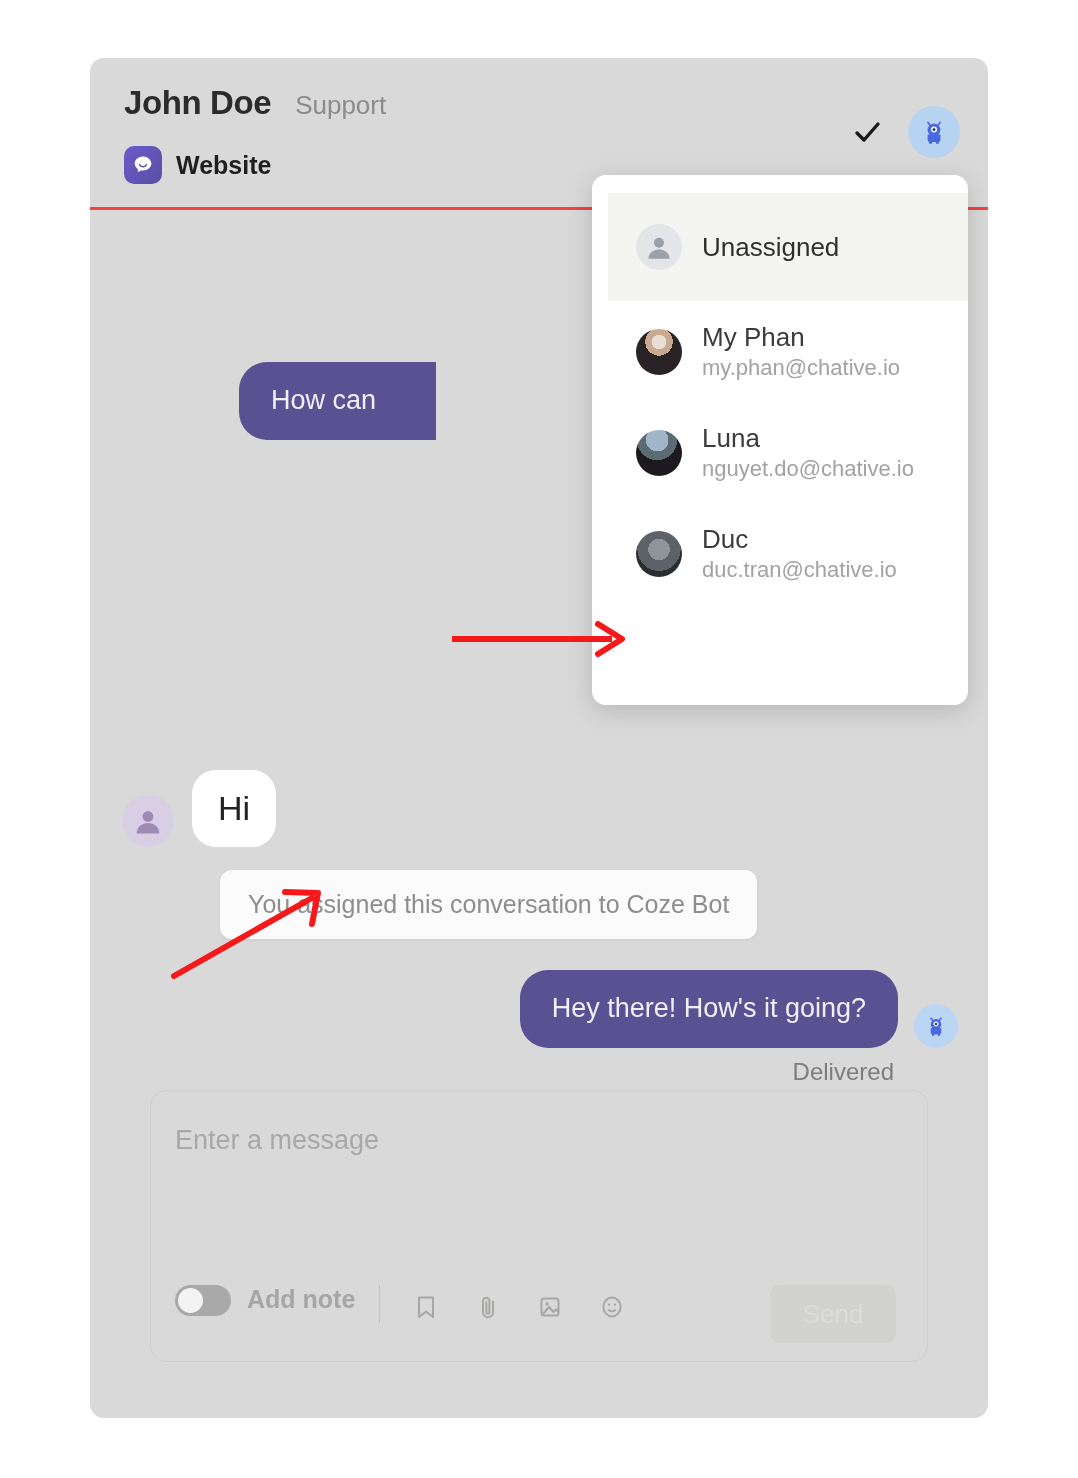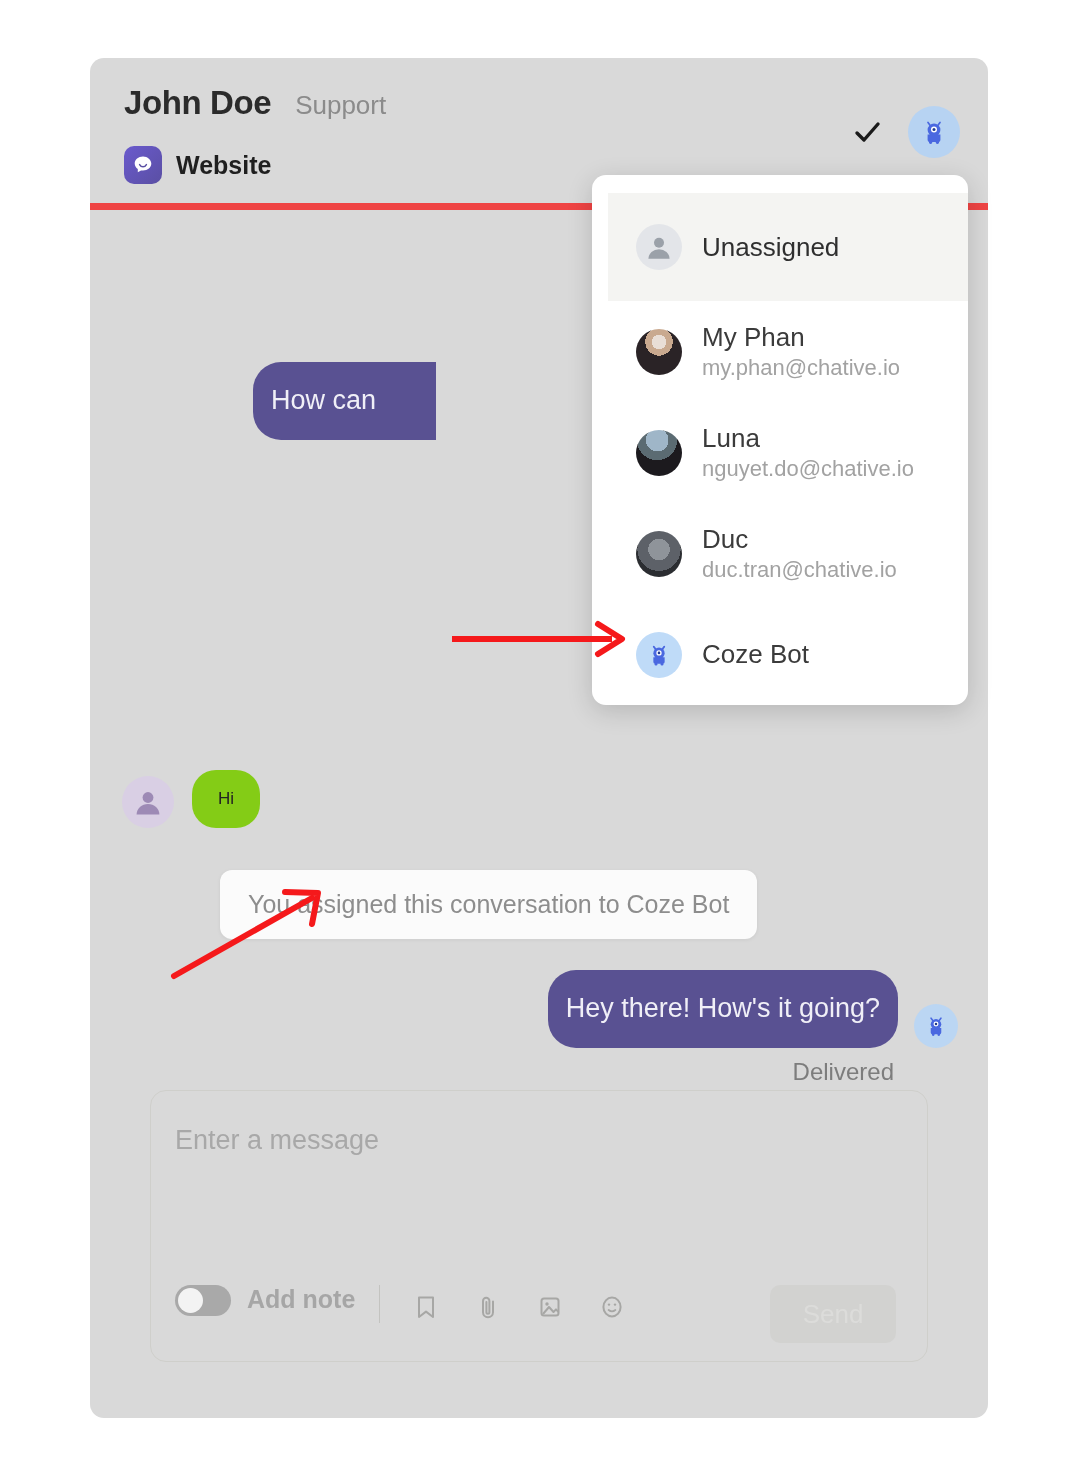--- a/index.html
+++ b/index.html
@@ -15,21 +15,21 @@
   .panel {
     position: absolute; left: 90px; top: 58px;
     width: 898px; height: 1360px;
     background: #d9d9d9;
     border-radius: 14px;
   }
 
   
   .header {
     position: absolute; left: 0; top: 0; width: 898px; height: 152px;
-    border-bottom: 7px solid #ef4444;
+    border-bottom: 3px solid #ef4444;
   }
   .hdr-row1 { position: absolute; left: 34px; top: 26px; display: flex; align-items: baseline; gap: 24px; }
   .cust-name { font-size: 33px; font-weight: bold; color: #2b2b2b; letter-spacing: -0.4px; }
   .cust-dept { font-size: 26px; color: #8b8b8b; }
   .hdr-row2 { position: absolute; left: 34px; top: 88px; display: flex; align-items: center; gap: 14px; }
   .chan-icon {
     width: 38px; height: 38px; border-radius: 10px;
     background: linear-gradient(135deg,#6a5acd 0%,#5a4fa3 100%);
     display: flex; align-items: center; justify-content: center;
   }
@@ -45,27 +45,27 @@
   }
 
   
   .chat { position: absolute; left: 0; top: 152px; width: 898px; height: 880px; }
 
   .row { position: absolute; display: flex; align-items: flex-end; }
 
   
   .bubble-out {
     background: #595192; color: #f0eff7;
-    font-size: 27px; padding: 22px 18px; border-radius: 28px;
+    font-size: 27px; padding: 22px 32px; border-radius: 28px;
     max-width: 560px; line-height: 1.25;
   }
   
   .bubble-in {
-    background: #84cc16; color: #232323;
-    font-size: 17px; padding: 19px 26px; border-radius: 24px;
+    background: #ffffff; color: #232323;
+    font-size: 34px; padding: 19px 26px; border-radius: 24px;
   }
   .visitor-avatar {
     width: 52px; height: 52px; border-radius: 50%;
     background: #d9cfe4; display: flex; align-items: center; justify-content: center;
     flex: 0 0 auto;
   }
   .bot-avatar-sm {
     width: 44px; height: 44px; border-radius: 50%;
     background: #bbd6f3; display: flex; align-items: center; justify-content: center;
     flex: 0 0 auto;
@@ -287,38 +287,20 @@
     </div>
 
     <div class="dd-item person">
       <span class="dd-avatar av-photo-3"></span>
       <span class="dd-text">
         <span class="dd-name">Duc</span>
         <span class="dd-email">duc.tran@chative.io</span>
       </span>
     </div>
 
-    <div class="dd-item bot">
-      <span class="dd-avatar bot-av">
-        <svg width="30" height="30" viewBox="0 0 34 34">
-          <g fill="#4a68e0">
-            <path d="M11 7.5 l2.6 3.4 M23 7.5 l-2.6 3.4" stroke="#4a68e0" stroke-width="1.9" stroke-linecap="round"></path>
-            <circle cx="17" cy="15" r="6.4"></circle>
-            <path d="M10.6 19.5 h12.8 v5.5 a2 2 0 0 1 -2 2 h-8.8 a2 2 0 0 1 -2 -2 z"></path>
-            <rect x="12" y="25.6" width="3.2" height="3.4" rx="1.4"></rect>
-            <rect x="18.8" y="25.6" width="3.2" height="3.4" rx="1.4"></rect>
-          </g>
-          <circle cx="17" cy="14.6" r="3" fill="#ffffff"></circle>
-          <circle cx="17" cy="14.6" r="1.5" fill="#223a8f"></circle>
-        </svg>
-      </span>
-      <span class="dd-text">
-        <span class="dd-name">Coze Bot</span>
-      </span>
-    </div>
   </div>
 
   <svg class="arrow" style="left:440px; top:612px;" width="196" height="56" viewBox="0 0 196 56">
     <path d="M12 27 H172" stroke="#f5191b" stroke-width="6" stroke-linecap="butt"></path>
     <path d="M158 12 L182 27 L158 42" stroke="#f5191b" stroke-width="6" fill="none" stroke-linecap="round" stroke-linejoin="round"></path>
   </svg>
 
   <svg class="arrow" style="left:160px; top:876px;" width="186" height="116" viewBox="0 0 186 116">
     <path d="M14 100 L152 22" stroke="#f5191b" stroke-width="6" stroke-linecap="round"></path>
     <path d="M125 16 L158 17 L152 48" stroke="#f5191b" stroke-width="6" fill="none" stroke-linecap="round" stroke-linejoin="round"></path>

